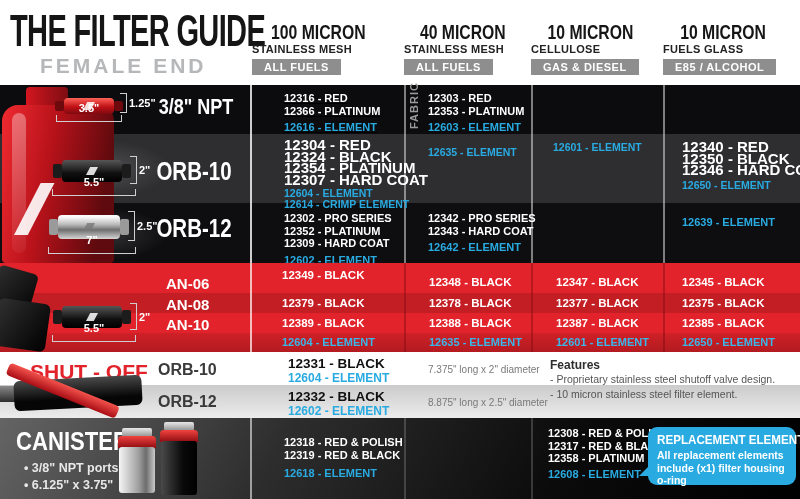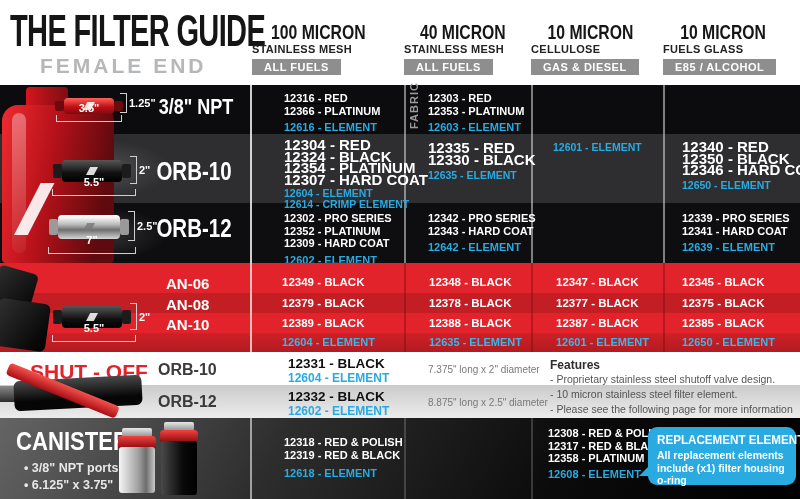--- a/index.html
+++ b/index.html
@@ -228,24 +228,20 @@
           <div>12324 - BLACK</div>
           <div>12354 - PLATINUM</div>
           <div>12307 - HARD COAT</div>
         </div>
       <div class="el tight" style="margin-top:3px;">
           <div>12604 - ELEMENT</div>
           <div>12614 - CRIMP ELEMENT</div>
         </div>
     </div>
     <div class="cell" style="left:428px;top:57px;">
-      <div class="pn tight">
-          <div>12335 - RED</div>
-          <div>12330 - BLACK</div>
-        </div>
       <div class="el tight" style="margin-top:5px;">
           <div>12635 - ELEMENT</div>
         </div>
     </div>
     <div class="cell" style="left:553px;top:54px;">
       <div class="el tight" style="margin-top:3px;">
           <div>12601 - ELEMENT</div>
         </div>
     </div>
     <div class="cell" style="left:682px;top:56px;">
@@ -283,24 +279,20 @@
     <div class="cell" style="left:428px;top:127px;">
       <div class="pn">
           <div>12342 - PRO SERIES</div>
           <div>12343 - HARD COAT</div>
         </div>
       <div class="el">
           <div>12642 - ELEMENT</div>
         </div>
     </div>
     <div class="cell" style="left:682px;top:127px;">
-      <div class="pn">
-          <div>12339 - PRO SERIES</div>
-          <div>12341 - HARD COAT</div>
-        </div>
       <div class="el">
           <div>12639 - ELEMENT</div>
         </div>
     </div>
   </div>
 
   <div class="sec sec-male">
     <div class="stripe" style="top:0;height:30px;background:#e2232b;"></div>
     <div class="stripe" style="top:30px;height:20px;background:#c41e25;"></div>
     <div class="stripe" style="top:50px;height:20px;background:#e2232b;"></div>
@@ -324,21 +316,21 @@
       </div>
     <div class="dimh" style="left:52px;top:72px;width:84px;">
         <span>5.5"</span>
       </div>
 
     <div class="an-label" style="top:12px;">AN-06</div>
     <div class="an-label" style="top:33px;">AN-08</div>
     <div class="an-label" style="top:53px;">AN-10</div>
 
     <div class="mrow">
-      <span class="mc1" style="top:13px;">12349 - BLACK</span>
+      <span class="mc1" style="top:6px;">12349 - BLACK</span>
       <span class="mc2" style="top:13px;">12348 - BLACK</span>
       <span class="mc3" style="top:13px;">12347 - BLACK</span>
       <span class="mc4" style="top:13px;">12345 - BLACK</span>
     </div>
     <div class="mrow">
       <span class="mc1" style="top:34px;">12379 - BLACK</span>
       <span class="mc2" style="top:34px;">12378 - BLACK</span>
       <span class="mc3" style="top:34px;">12377 - BLACK</span>
       <span class="mc4" style="top:34px;">12375 - BLACK</span>
     </div>
@@ -374,21 +366,20 @@
     <div class="shut-lab" style="top:41px;">ORB-12</div>
     <div class="shut-part" style="top:37px;">12332 - BLACK</div>
     <div class="shut-el" style="top:52px;">12602 - ELEMENT</div>
     <div class="shut-size" style="top:45px;">8.875" long x 2.5" diameter</div>
 
     <div class="features">
       <div class="ftitle">Features</div>
       <div class="fitems">
           <div>- Proprietary stainless steel shutoff valve design.</div>
           <div>- 10 micron stainless steel filter element.</div>
-          <div>- Please see the following page for more information</div>
         </div>
     </div>
   </div>
 
   <div class="sec sec-can">
     <div class="vsep" style="left:250px;background:rgba(255,255,255,.55);"></div>
     <div class="vsep vsep-faint" style="left:404px;"></div>
     <div class="vsep vsep-faint" style="left:531px;"></div>
 
     <div class="can-title">CANISTER</div>

